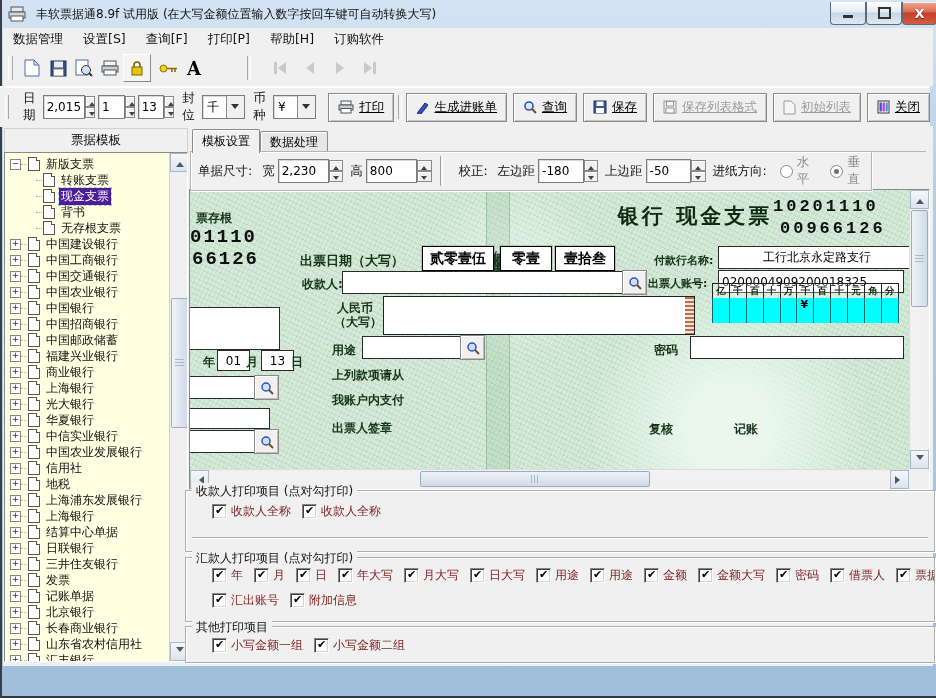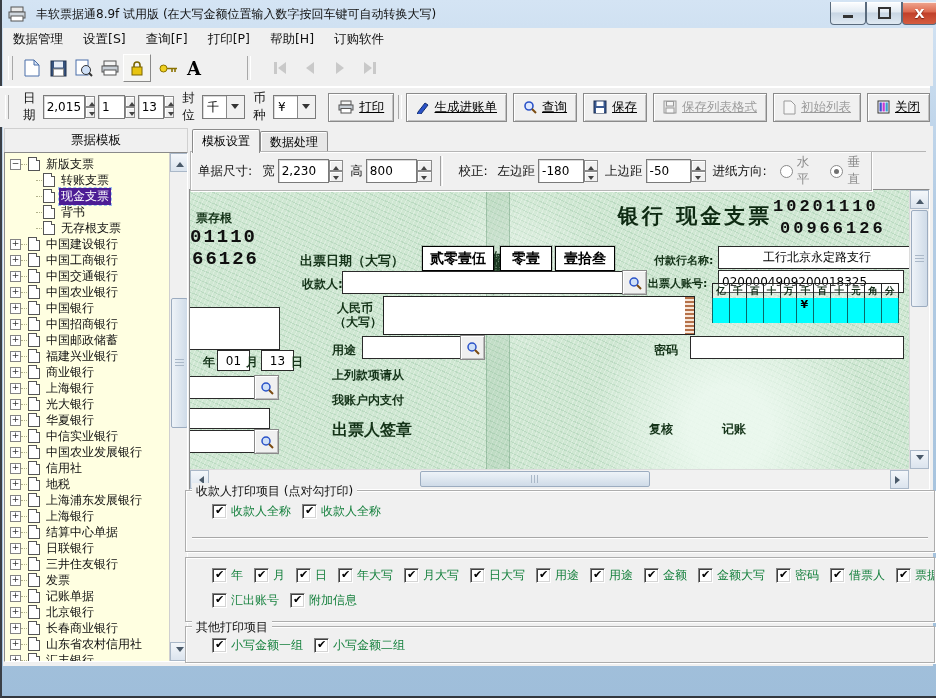--- a/index.html
+++ b/index.html
@@ -106,21 +106,21 @@
   #pv-hscroll{left:190px;top:469px;width:719px;height:17px;background:#f1f1f1;border-top:1px solid #dcdcdc;}
   .sthumb-h{position:absolute;top:1px;height:14px;background:linear-gradient(180deg,#eef3f8,#cfdbe8);border:1px solid #9cacc0;border-radius:2px;}
   .sthumb-h::after{content:"";position:absolute;top:3px;bottom:3px;left:50%;width:8px;margin-left:-4px;background:repeating-linear-gradient(90deg,#aab8c8 0 1px,transparent 1px 3px);}
   #pv-corner{left:909px;top:469px;width:17px;height:17px;background:#f0f0f0;}
   
   .group{position:absolute;left:185px;width:732px;border:1px solid #adadad;box-shadow:1px 1px 0 #fff,inset 1px 1px 0 #fff;background:#f0f0f0;padding-left:16px;}
   .group .legend{position:absolute;top:-8px;left:6px;background:#f0f0f0;padding:0 4px;font-size:12px;color:#111;}
   .cbrow{display:flex;align-items:center;padding-left:10px;overflow:hidden;white-space:nowrap;}
   .cb{display:inline-flex;align-items:center;margin-right:11px;flex:none;}
   .cbbox{width:13px;height:13px;background:#fff;border:1px solid;border-color:#848484 #fff #fff #848484;box-shadow:inset 1px 1px 0 #404040,inset -1px -1px 0 #d4d4d4;font-size:11px;line-height:12px;text-align:center;color:#000;flex:none;}
-  .cbl{font-size:12px;color:#15803d;margin-left:4px;}
+  .cbl{font-size:12px;color:#7f1d1d;margin-left:4px;}
   .gdivider{position:absolute;left:6px;right:6px;bottom:12px;border-top:1px solid #a8a8a8;border-bottom:1px solid #fff;}
   .g0{top:490px;height:60px;} .g1{top:557px;height:63px;} .g2{top:626px;height:35px;}
   .g0 .cbrow{margin-top:12px;} .g1 .r0{margin-top:9px;} .g1 .r1{margin-top:8px;} .g2 .cbrow{margin-top:10px;}
   
   #statusbar{left:3px;top:666px;width:930px;height:28px;background:#f0f0f0;border-top:1px solid #fff;}
   .sp{position:absolute;top:4px;height:20px;border:1px solid;border-color:#aeaeae #fff #fff #aeaeae;font-size:12px;display:flex;align-items:center;padding:0 6px;color:#111;white-space:nowrap;overflow:hidden;}
   #grip-corner{position:absolute;right:1px;bottom:1px;width:13px;height:13px;background:
     linear-gradient(135deg,transparent 0 50%,#fff 50% 58%,#9a9a9a 58% 66%,transparent 66% 74%,#fff 74% 82%,#9a9a9a 82% 90%,transparent 90%);}
 </style>
 </head>
@@ -635,23 +635,23 @@
     <span class="magbtn" style="left:270px;top:145px;">
         <svg width="14" height="14">
           <circle cx="6" cy="6" r="4" fill="#cfe0f7" stroke="#2a52c8" stroke-width="1.5"></circle>
           <line x1="9" y1="9" x2="13" y2="13" stroke="#7a4a10" stroke-width="2"></line>
         </svg>
       </span>
     <span class="ck-label" style="left:464px;top:152px;font-size:12px;">密码</span>
     <span class="ck-input" style="left:500px;top:146px;width:206px;height:21px;"></span>
     <span class="ck-label" style="left:142px;top:177px;font-size:12px;">上列款项请从</span>
     <span class="ck-label" style="left:142px;top:202px;font-size:12px;">我账户内支付</span>
-    <span class="ck-label" style="left:142px;top:230px;font-size:16px;">出票人签章</span>
+    <span class="ck-label" style="left:142px;top:230px;font-size:12px;">出票人签章</span>
     <span class="ck-label" style="left:459px;top:231px;font-size:12px;">复核</span>
-    <span class="ck-label" style="left:532px;top:231px;font-size:12px;">记账</span>
+    <span class="ck-label" style="left:544px;top:231px;font-size:12px;">记账</span>
   </div>
 
   <div id="pv-vscroll" class="abs">
     <span class="sbtn" style="top:0;">
         <span class="tri-up"></span>
       </span>
     <span class="sthumb" style="top:20px;height:95px;"></span>
     <span class="sbtn" style="bottom:0;top:auto;">
         <span class="tri-dn"></span>
       </span>
@@ -676,20 +676,21 @@
             <span class="cbl">收款人全称</span>
           </label>
           <label class="cb">
             <span class="cbbox">✔</span>
             <span class="cbl">收款人全称</span>
           </label>
         </div>
         <div class="gdivider"></div>
       </div>
       <div class="group g1">
+        <span class="legend">汇款人打印项目 (点对勾打印)</span>
         <div class="cbrow r0">
           <label class="cb">
             <span class="cbbox">✔</span>
             <span class="cbl">年</span>
           </label>
           <label class="cb">
             <span class="cbbox">✔</span>
             <span class="cbl">月</span>
           </label>
           <label class="cb">

